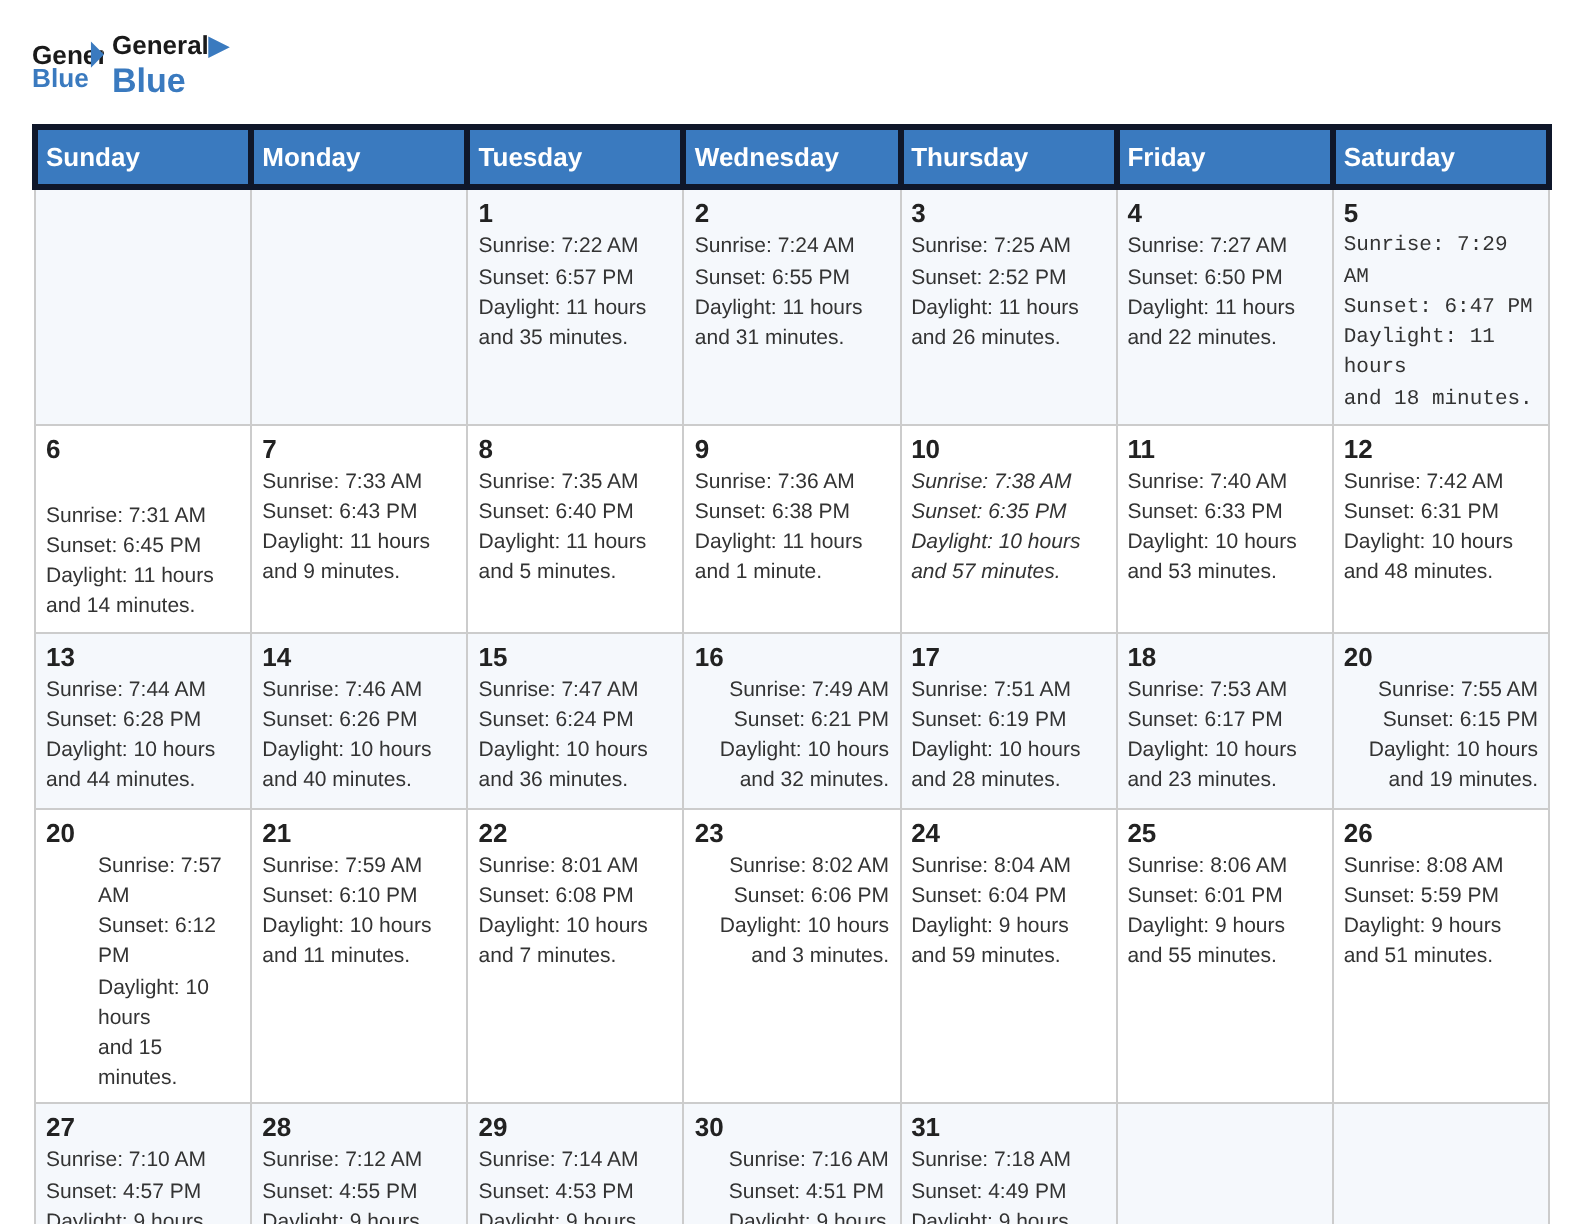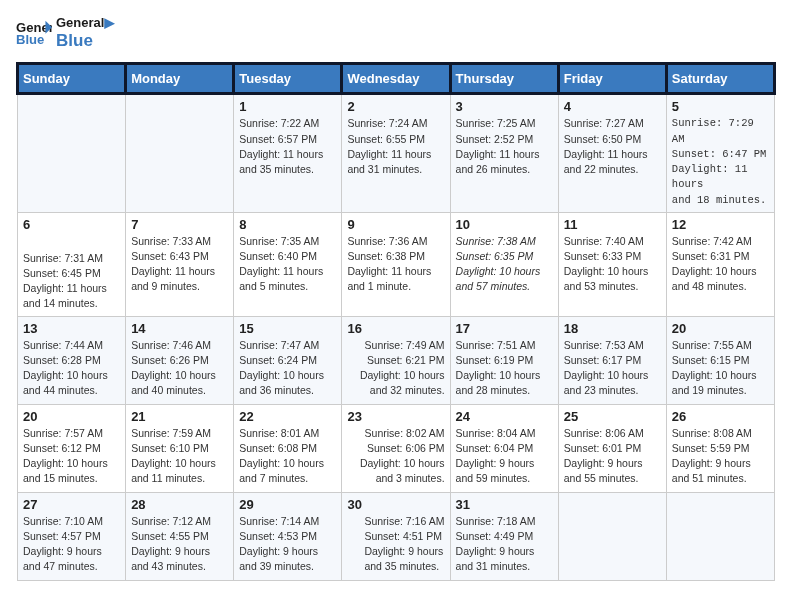--- a/index.html
+++ b/index.html
@@ -242,30 +242,30 @@
         </td>
         <td>
           <span class="day-num">18</span>
           <div class="day-info" style="white-space: pre-line;">Sunrise: 7:53 AM
 Sunset: 6:17 PM
 Daylight: 10 hours
 and 23 minutes.</div>
         </td>
         <td>
           <span class="day-num">20</span>
-          <div class="day-info" style="white-space: pre-line;">Sunrise: 7:55 AM
+          <div class="day-info" style="white-space: pre-line; text-align: right;">Sunrise: 7:55 AM
 Sunset: 6:15 PM
 Daylight: 10 hours
 and 19 minutes.</div>
         </td>
       </tr>
       <tr>
         <td>
           <span class="day-num">20</span>
-          <div class="day-info" style="white-space: pre-line;">Sunrise: 7:57 AM
+          <div class="day-info" style="white-space: pre-line; margin-left: 26px;">Sunrise: 7:57 AM
 Sunset: 6:12 PM
 Daylight: 10 hours
 and 15 minutes.</div>
         </td>
         <td>
           <span class="day-num">21</span>
           <div class="day-info" style="white-space: pre-line;">Sunrise: 7:59 AM
 Sunset: 6:10 PM
 Daylight: 10 hours
 and 11 minutes.</div>

